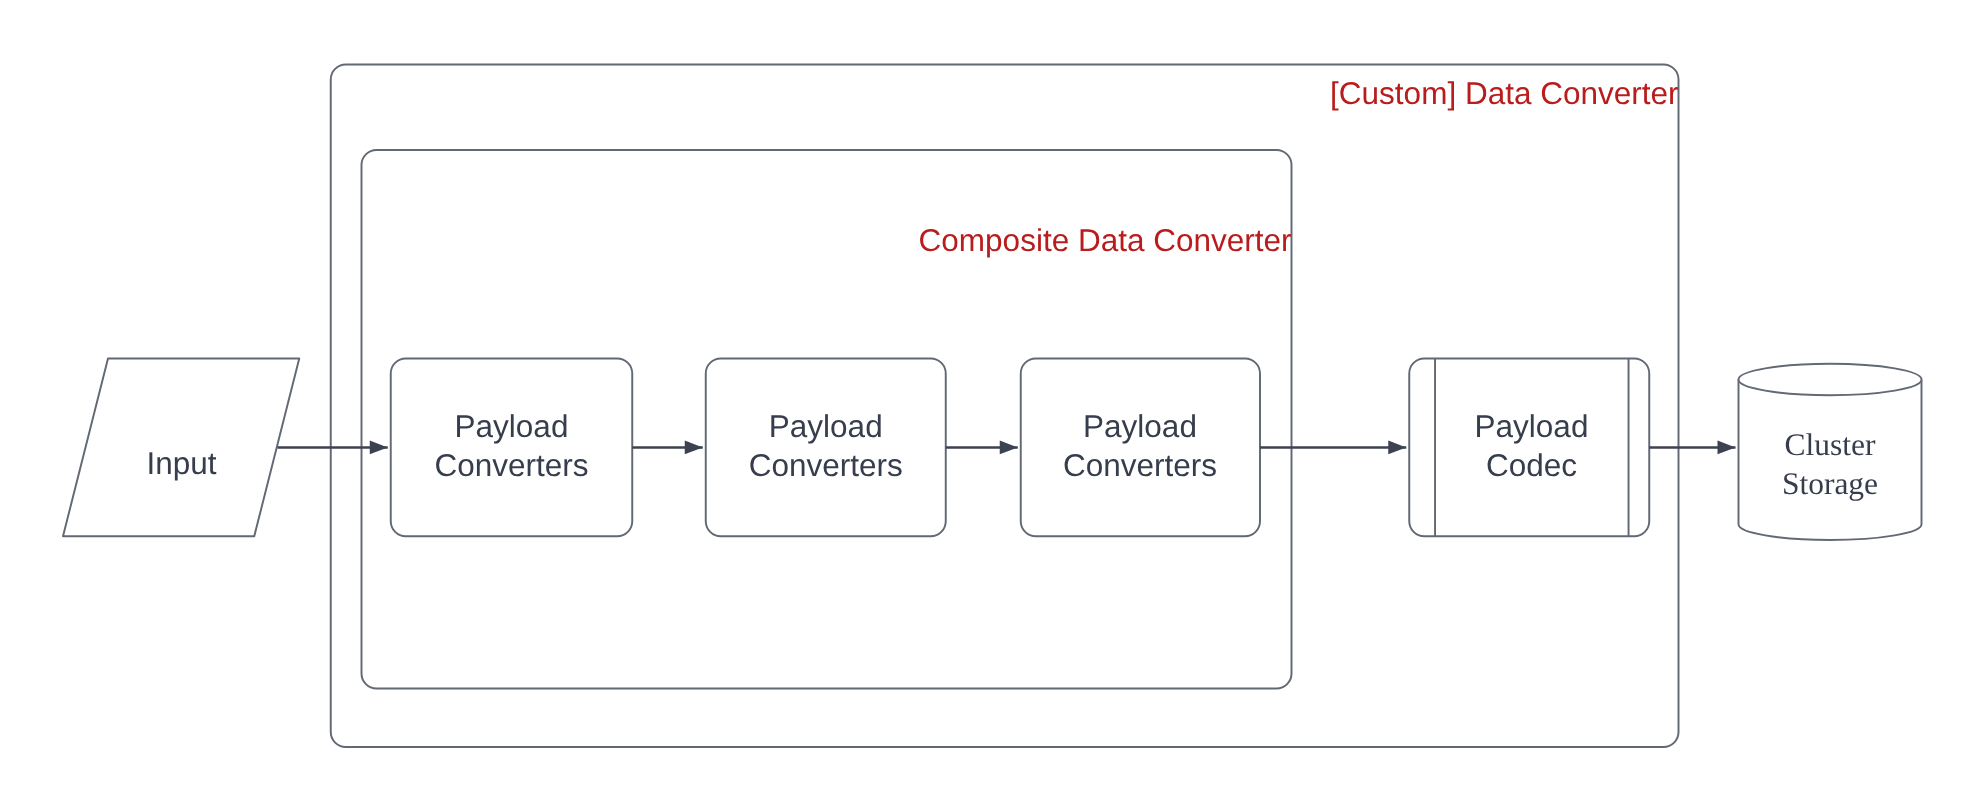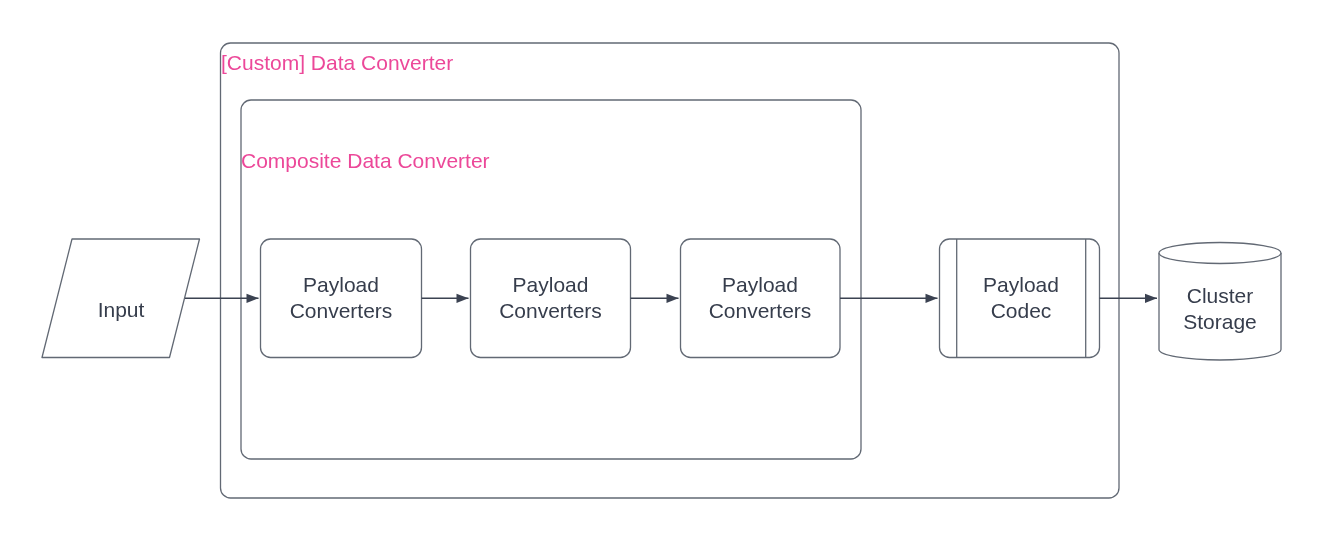--- a/index.html
+++ b/index.html
@@ -39,22 +39,22 @@
     display: flex;
     align-items: center;
     justify-content: center;
     text-align: center;
     color: #363d4c;
     font-size: 21px;
     line-height: 26px;
   }
   .container-title {
     position: absolute;
-    text-align: left;
-    color: #ec4899;
+    text-align: right;
+    color: #b91c1c;
     font-size: 21px;
     line-height: 26px;
   }
 </style>
 </head>
 <body>
 
 <div class="canvas">
 
   <svg width="1320" height="540" viewBox="0 0 1320 540">
@@ -101,15 +101,15 @@
   <div class="label" style="left:42px; top:239px; width:158px; height:118px;margin-top:12px;">Input</div>
 
   <div class="label" style="left:260px; top:239px; width:162px; height:118px;">Payload Converters</div>
 
   <div class="label" style="left:470px; top:239px; width:161px; height:118px;">Payload Converters</div>
 
   <div class="label" style="left:680px; top:239px; width:160px; height:118px;">Payload Converters</div>
 
   <div class="label" style="left:957px; top:239px; width:128px; height:118px;">Payload Codec</div>
 
-  <div class="label" style="left:1159px; top:250px; width:122px; height:118px;">Cluster Storage</div>
+  <div class="label" style="left:1159px; top:250px; width:122px; height:118px;font-family:Liberation Serif, serif;">Cluster Storage</div>
 
 </div>
 
 </body></html>

